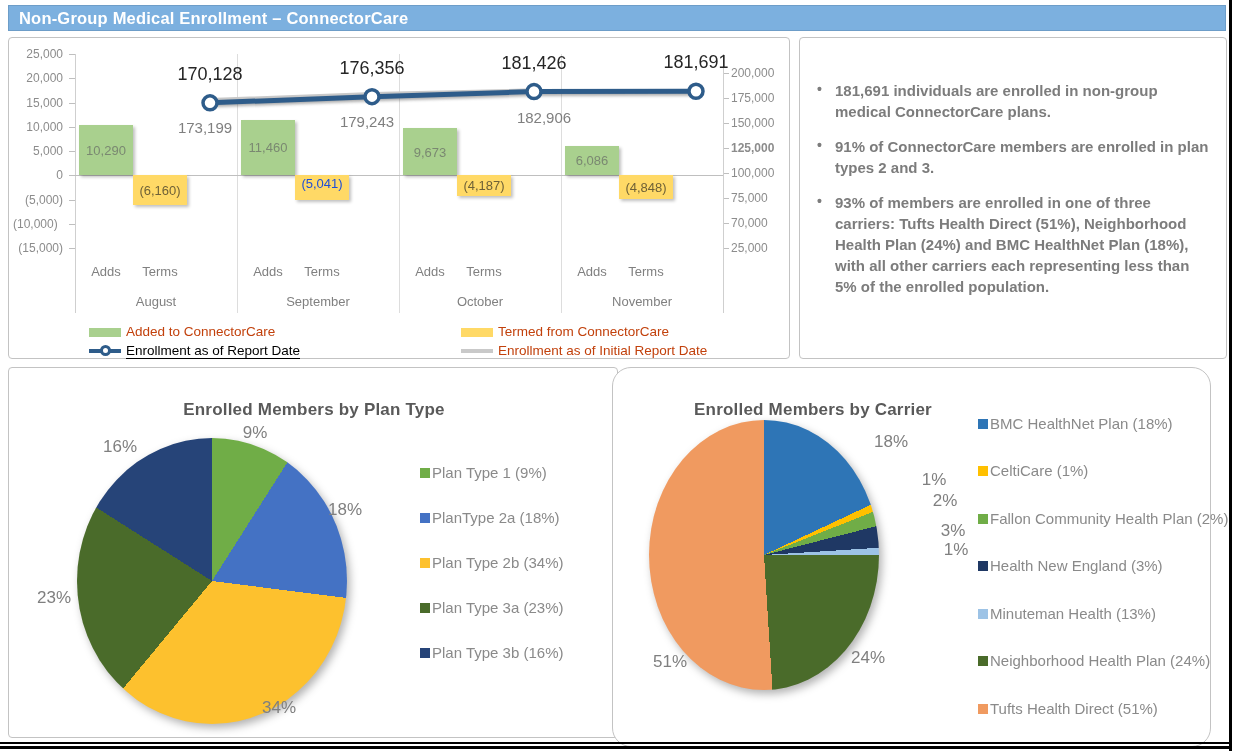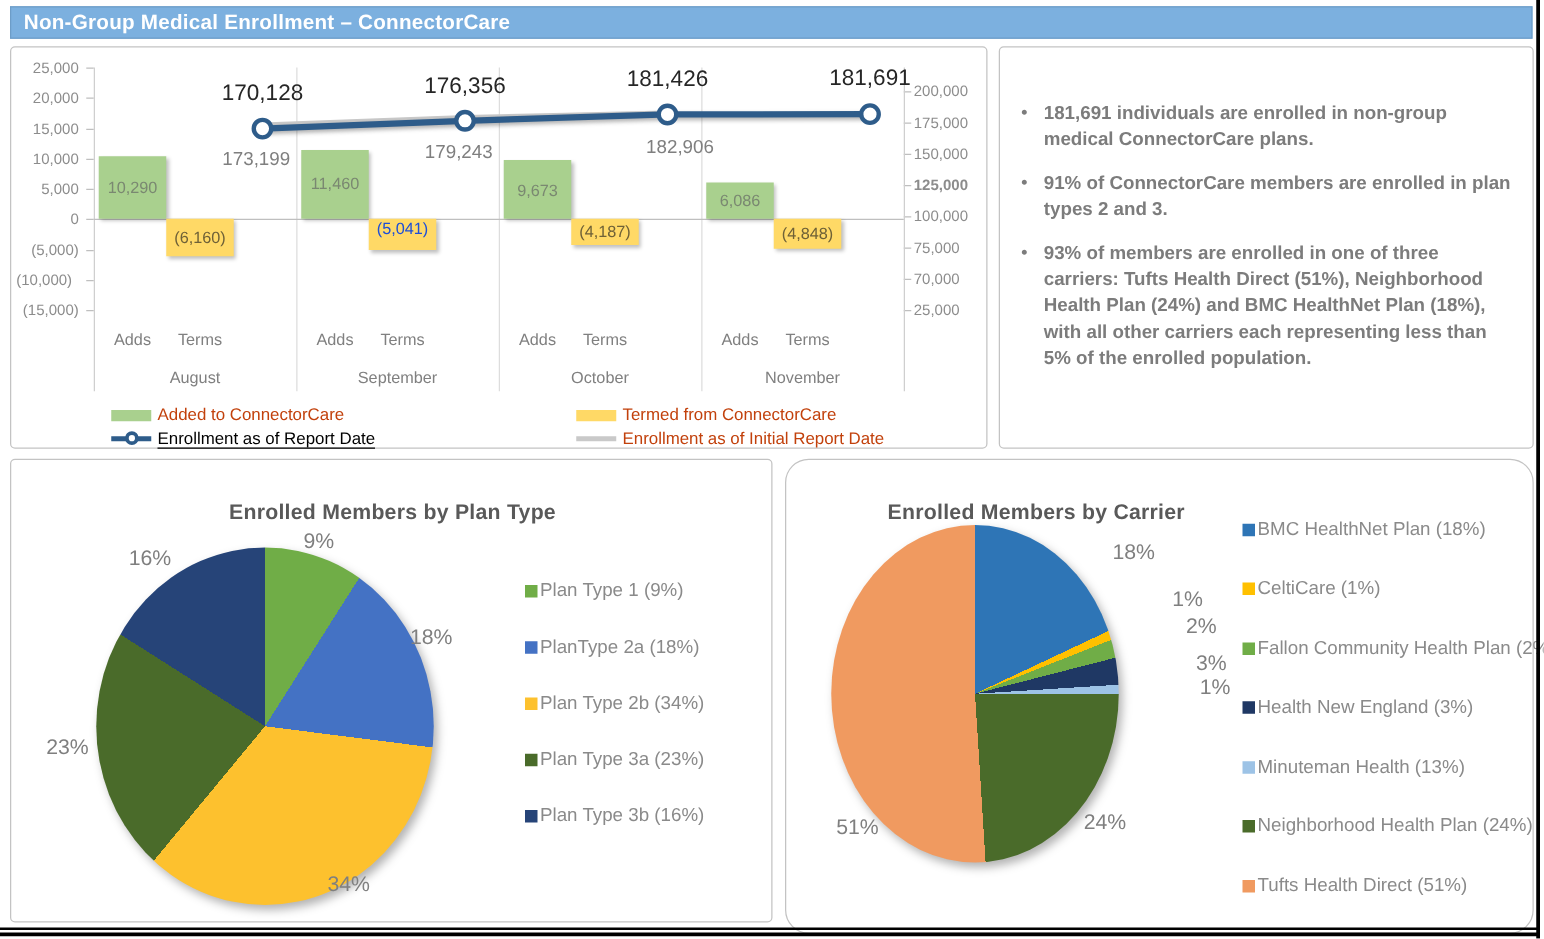--- a/index.html
+++ b/index.html
@@ -10,21 +10,21 @@
     position: absolute; left: 8px; top: 5px; width: 1218px; height: 26px;
     background: #7CB0DF; border: 1px solid #6D9DC8;
     color: #ffffff; font-weight: bold; font-size: 16.5px;
     line-height: 24px; padding-left: 10px; letter-spacing: .2px;
   }
 
   .panel { position: absolute; background: #fff; border: 1px solid #C3C3C3; border-radius: 4px; }
   #panel-enroll  { left: 8px;   top: 37px;  width: 782px; height: 322px; }
   #panel-bullets { left: 799px; top: 37px;  width: 428px; height: 322px; }
   #panel-plan    { left: 8px;   top: 367px; width: 610px; height: 371px; }
-  #panel-carrier { left: 628px; top: 367px; width: 599px; height: 380px; border-radius: 19px; }
+  #panel-carrier { left: 612px; top: 367px; width: 599px; height: 380px; border-radius: 19px; }
 
   
   .tick { position: absolute; font-size: 12px; color: #8C8C8C; white-space: nowrap; }
   .tickmark { position: absolute; background: #BFBFBF; }
   .vline, .hline { position: absolute; }
   .bar { position: absolute; box-shadow: 2px 2px 3px rgba(0,0,0,.25); }
   .bar-label { position: absolute; font-size: 13px; white-space: nowrap; transform: translate(-50%,-50%); }
   .big-label { position: absolute; font-size: 18px; color: #262626; white-space: nowrap; transform: translateX(-50%); }
   .gray-label { position: absolute; font-size: 15px; color: #7F7F7F; white-space: nowrap; transform: translateX(-50%); }
   .cat-label { position: absolute; font-size: 13px; color: #808080; white-space: nowrap; transform: translateX(-50%); }

